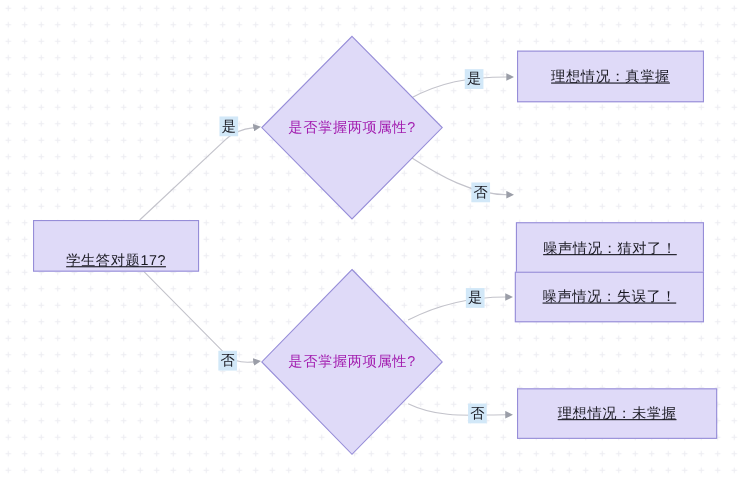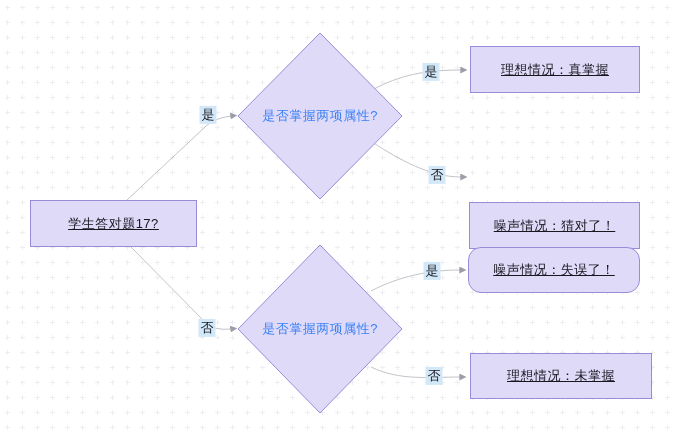--- a/index.html
+++ b/index.html
@@ -32,21 +32,21 @@
     text-align: center;
     box-sizing: border-box;
     letter-spacing: 0.5px;
     text-decoration: underline;
   }
   .diamond-label {
     position: absolute;
     width: 150px;
     text-align: center;
     font-size: 13px;
-    color: #3b82f6;
+    color: #a21caf;
     transform: translate(-50%, -50%);
     letter-spacing: 0.5px;
     pointer-events: none;
   }
   .edge-label {
     position: absolute;
     transform: translate(-50%, -50%);
     background: #d2e8f8;
     color: #17171f;
     font-size: 13px;
@@ -78,33 +78,33 @@
       <path d="M 372,90 C 400,75 425,70 461,70" marker-end="url(#arrow)"></path>
       <path d="M 372,142 C 400,160 430,177 461,177" marker-end="url(#arrow)"></path>
       <path d="M 371,291 C 400,276 430,270 460,270" marker-end="url(#arrow)"></path>
       <path d="M 371,367 C 400,381 430,377 460,377" marker-end="url(#arrow)"></path>
     </g>
 
     <polygon points="320,33 402,116 320,199 238,116" fill="#dfdaf8" stroke="#968dd8" stroke-width="1"></polygon>
     <polygon points="320,245 402,329 320,413 238,329" fill="#dfdaf8" stroke="#968dd8" stroke-width="1"></polygon>
   </svg>
 
-  <div class="node-rect" style="left:30px; top:200px; width:167px; height:47px;">
+  <div class="node-rect" style="left:30px; top:200px; width:151px; height:47px;align-items:flex-end;">
     <span>学生答对题17?</span>
   </div>
 
   <div class="node-rect" style="left:470px; top:46px; width:170px; height:47px;">
     <span>理想情况：真掌握</span>
   </div>
 
   <div class="node-rect" style="left:469px; top:154px; width:171px; height:47px;margin-top:48px;">
     <span>噪声情况：猜对了！</span>
   </div>
 
-  <div class="node-rect" style="left:468px; top:247px; width:172px; height:46px;border-radius:13px;">
+  <div class="node-rect" style="left:468px; top:247px; width:172px; height:46px;">
     <span>噪声情况：失误了！</span>
   </div>
 
   <div class="node-rect" style="left:470px; top:353px; width:182px; height:46px;">
     <span>理想情况：未掌握</span>
   </div>
 
   <div class="diamond-label" style="left:320px; top:116px;">是否掌握两项属性?</div>
   <div class="diamond-label" style="left:320px; top:329px;">是否掌握两项属性?</div>
 

